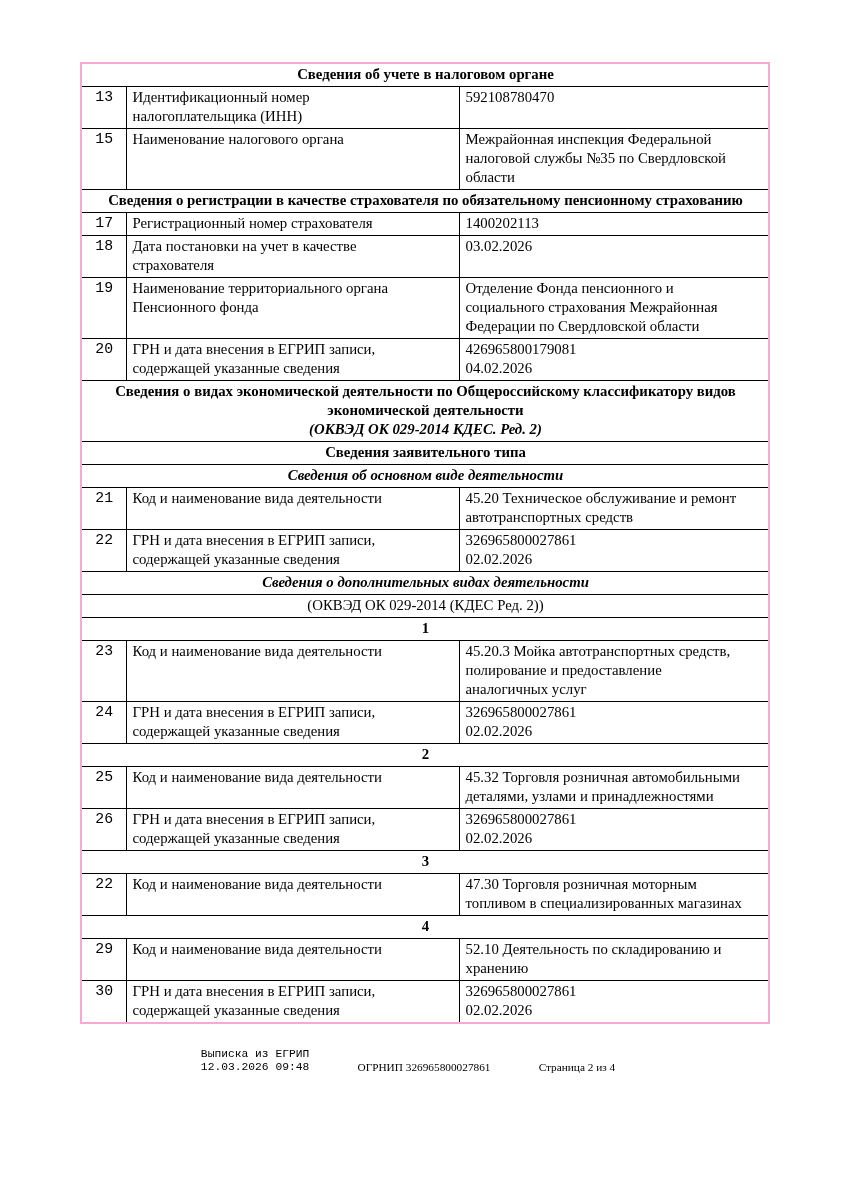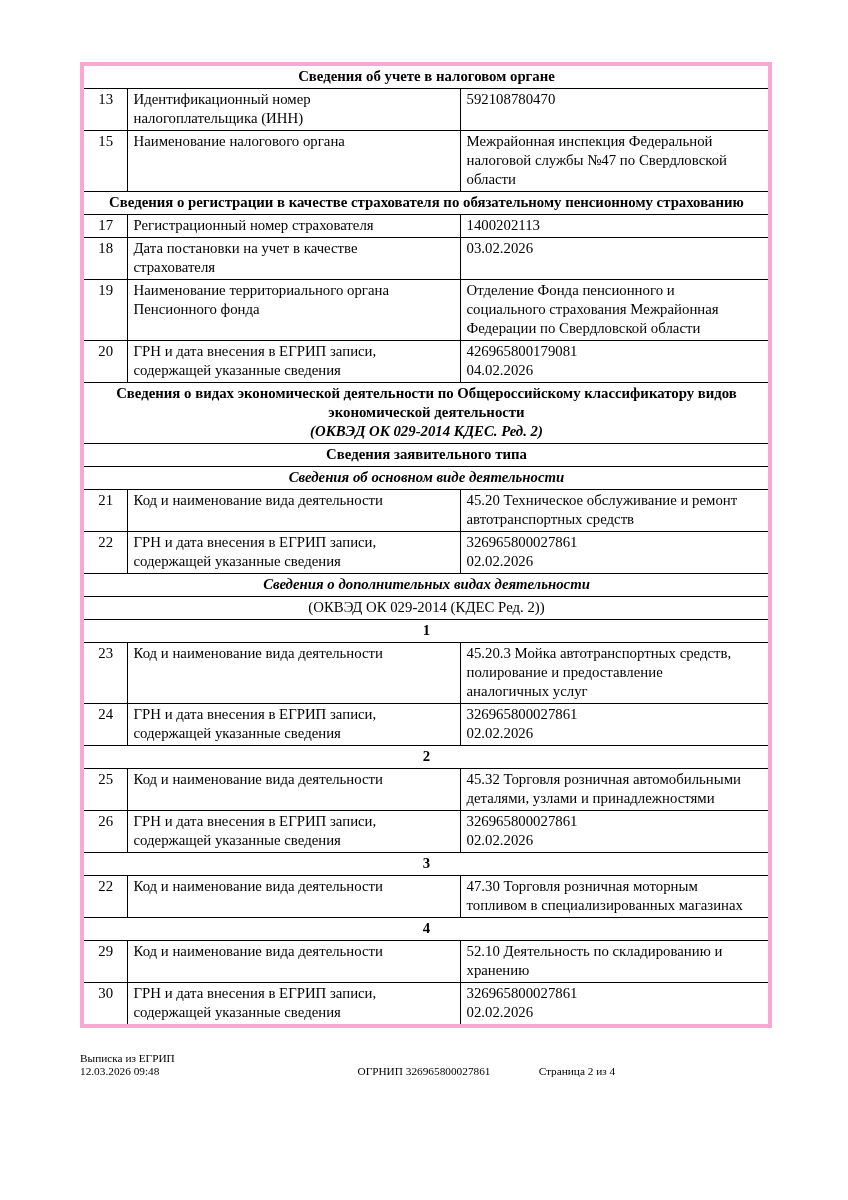--- a/index.html
+++ b/index.html
@@ -15,53 +15,54 @@
     position: relative;
     overflow: hidden;
   }
   .page {
     padding: 62px 80px 0 80px;
     box-sizing: border-box;
   }
   table.register {
     width: 688px;
     border-collapse: collapse;
-    border: 4px solid #f9a8d4;
+    border: 2px solid #f9a8d4;
     table-layout: fixed;
   }
   table.register td {
     border: 1px solid #000;
     vertical-align: top;
     font-size: 14.8px;
     line-height: 19px;
     padding: 1px 5px 2px 6px;
     word-wrap: break-word;
   }
   td.num-cell {
     text-align: center;
     padding: 1px 2px 2px 2px;
+    font-family: Liberation Mono, monospace;
   }
   td.section-cell {
     text-align: center;
     padding: 1px 4px 2px 4px;
   }
   .line { white-space: nowrap; }
   .section-cell .line { white-space: normal; }
   .b  { font-weight: bold; }
   .bi { font-weight: bold; font-style: italic; }
   .i  { }
   .footer {
     width: 688px;
     margin-top: 24px;
     display: flex;
     align-items: flex-end;
     font-size: 11.3px;
     line-height: 13px;
   }
-  .footer .f-left   { flex: 1; text-align: left; }
+  .footer .f-left   { flex: 1; text-align: right; font-family: Liberation Mono, monospace; }
   .footer .f-center { flex: 1; text-align: center; }
   .footer .f-right  { flex: 1; text-align: left; }
 </style>
 </head>
 <body>
 
 <div class="page">
 
   <table class="register">
     <colgroup>
@@ -85,21 +86,21 @@
             <div class="line">592108780470</div>
           </td>
         </tr>
         <tr>
           <td class="num-cell">15</td>
           <td>
             <div class="line">Наименование налогового органа</div>
           </td>
           <td>
             <div class="line">Межрайонная инспекция Федеральной</div>
-            <div class="line">налоговой службы №47 по Свердловской</div>
+            <div class="line">налоговой службы №35 по Свердловской</div>
             <div class="line">области</div>
           </td>
         </tr>
         <tr>
           <td class="section-cell" colspan="3">
             <div class="line b">Сведения о регистрации в качестве страхователя по обязательному пенсионному страхованию</div>
           </td>
         </tr>
         <tr>
           <td class="num-cell">17</td>

